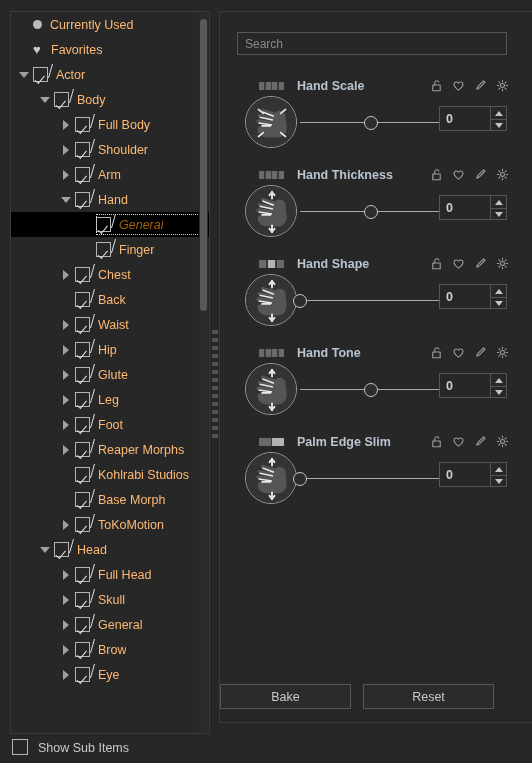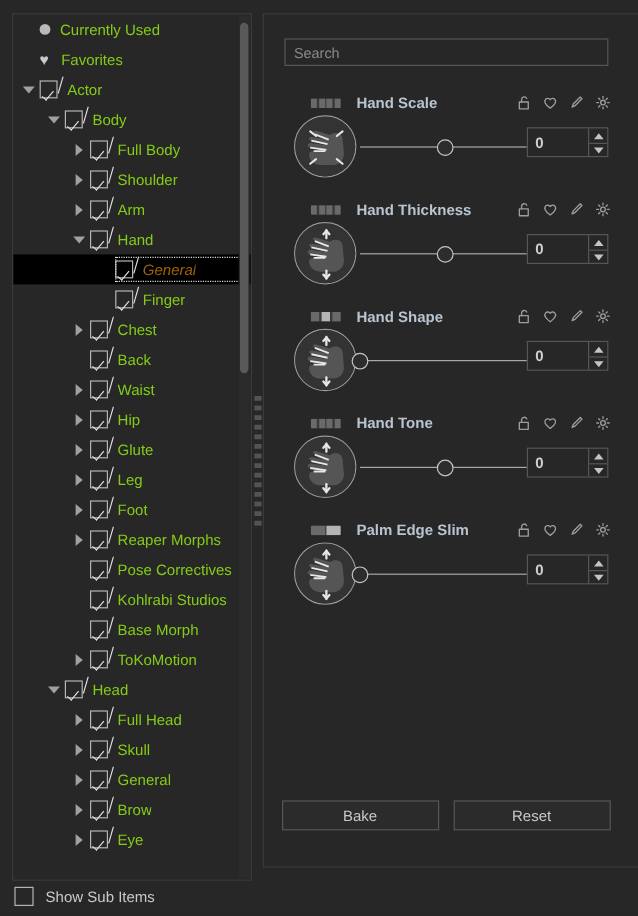--- a/index.html
+++ b/index.html
@@ -92,21 +92,21 @@
     margin-right: 8px;
   }
   .heart-glyph {
     flex: 0 0 12px;
     margin-right: 6px;
     color: #c9c9c9;
     font-size: 13px;
     line-height: 1;
   }
   .tree-label {
-    color: #84cc16;
+    color: #fdba74;
     font-size: 12.5px;
     overflow: hidden;
   }
   .tree-row.selected .tree-label { color: #a16207; font-style: italic; }
 
   
   #tree-scrollbar {
     position: absolute;
     right: 1px; top: 1px;
     width: 9px; height: 719px;
@@ -284,24 +284,23 @@
     content: "";
     position: absolute; left: 4px; top: 3px;
     border-left: 4px solid transparent;
     border-right: 4px solid transparent;
     border-top: 5px solid #c4c4c4;
   }
   .pr-spin .btns .b.down { border-top: 1px solid #565656; }
 
   #action-bar {
     position: absolute;
-    left: 0; bottom: 30px;
+    left: 0; bottom: 13px;
     width: 303px;
     display: flex;
-    justify-content: center;
     gap: 12px;
   }
   .act-btn {
     width: 131px; height: 25px;
     border: 1px solid #565656;
     background: #2b2b2b;
     color: #c8c8c8;
     font-family: "Liberation Sans", sans-serif;
     font-size: 12.5px;
     cursor: pointer;
@@ -413,26 +412,20 @@
         <div style="width: 50px; flex: 0 0 50px;"></div>
         <div class="arrow closed"></div>
         <div class="cbx checked"></div>
         <div class="tree-label">Foot</div>
       </div>
       <div class="tree-row">
         <div style="width: 50px; flex: 0 0 50px;"></div>
         <div class="arrow closed"></div>
         <div class="cbx checked"></div>
         <div class="tree-label">Reaper Morphs</div>
-      </div>
-      <div class="tree-row">
-        <div style="width: 50px; flex: 0 0 50px;"></div>
-        <div class="arrow none"></div>
-        <div class="cbx checked"></div>
-        <div class="tree-label">Pose Correctives</div>
       </div>
       <div class="tree-row">
         <div style="width: 50px; flex: 0 0 50px;"></div>
         <div class="arrow none"></div>
         <div class="cbx checked"></div>
         <div class="tree-label">Kohlrabi Studios</div>
       </div>
       <div class="tree-row">
         <div style="width: 50px; flex: 0 0 50px;"></div>
         <div class="arrow none"></div>

